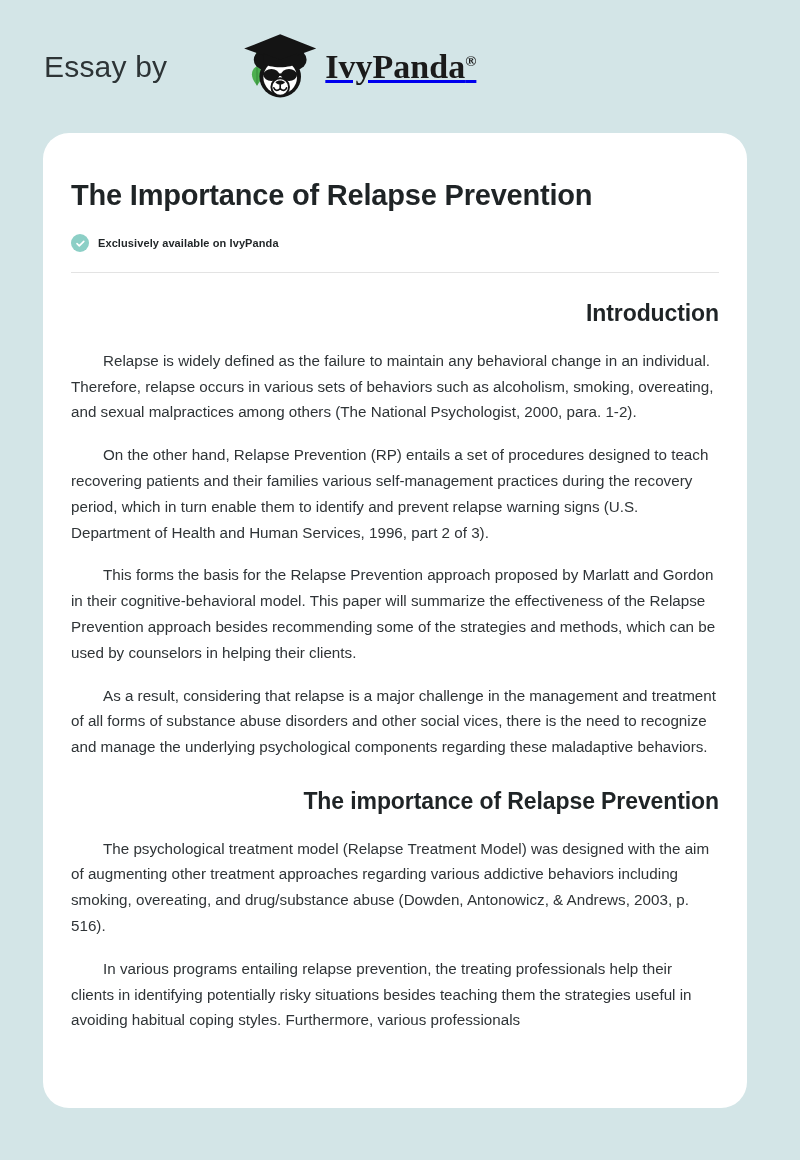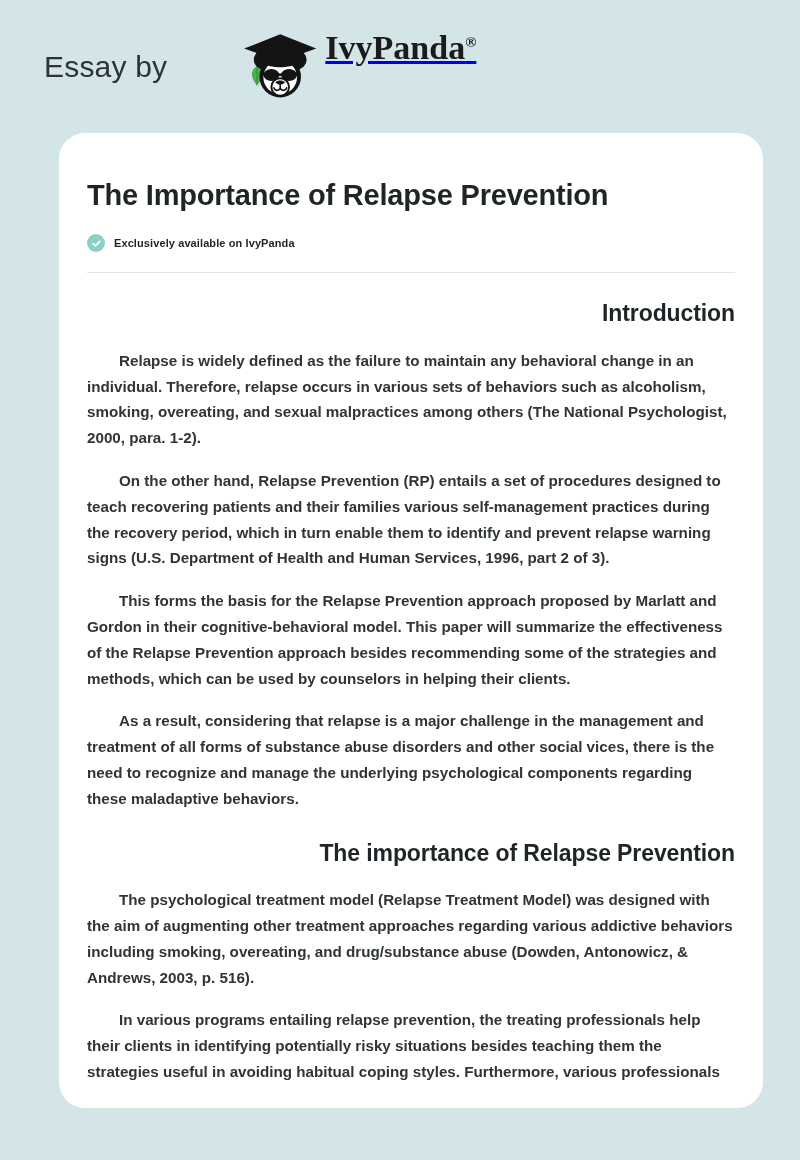--- a/index.html
+++ b/index.html
@@ -26,20 +26,21 @@
   .essay-by-text {
     font-size: 30px;
     font-weight: 400;
     color: #2d3436;
     letter-spacing: 0.2px;
     line-height: 1;
     white-space: nowrap;
   }
   .brand-lockup {
     display: flex;
+    align-items: center;
     margin-left: 18px;
   }
   .panda-logo {
     width: 88px;
     height: 72px;
     display: block;
     flex: none;
   }
   .brand-wordmark {
     font-family: "Liberation Serif", serif;
@@ -52,21 +53,21 @@
   }
   .brand-wordmark sup {
     font-size: 15px;
     vertical-align: super;
     line-height: 0;
   }
 
   
   .paper-card {
     position: absolute;
-    left: 59px;
+    left: 43px;
     top: 133px;
     width: 704px;
     height: 975px;
     background: #ffffff;
     border-radius: 26px;
     box-sizing: border-box;
     padding: 34px 28px 0 28px;
     overflow: hidden;
   }
   .card-inner {
@@ -126,21 +127,20 @@
     margin-top: 28px;
   }
 
   .body-paragraph {
     font-size: 15.2px;
     color: #2f3437;
     line-height: 25.8px;
     margin: 17px 0 0 0;
     text-indent: 32px;
     text-align: left;
-    font-weight: bold;
   }
   .body-paragraph.first-after-heading {
     margin-top: 20px;
   }
 </style>
 </head>
 <body>
 
 <div class="page-header">
   <span class="essay-by-text">Essay by</span>

